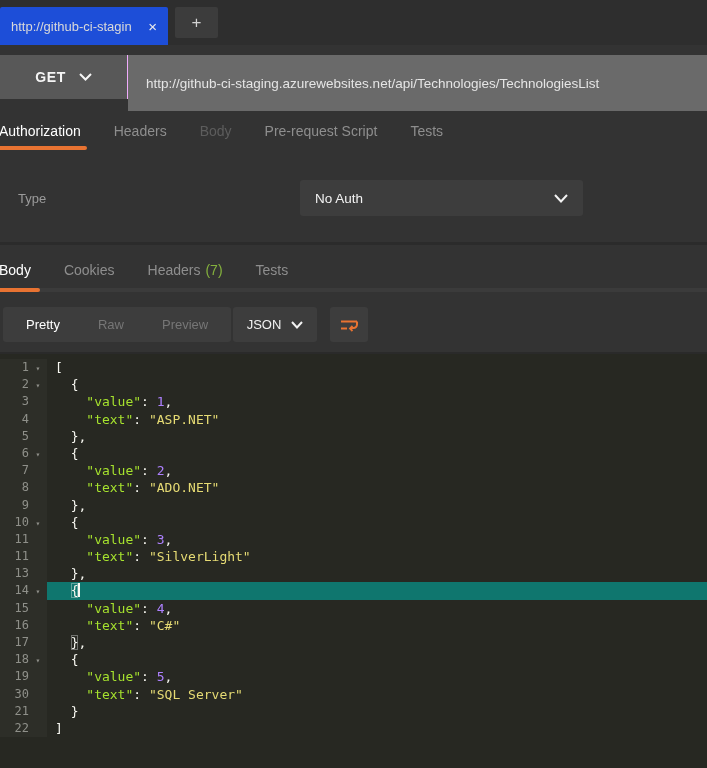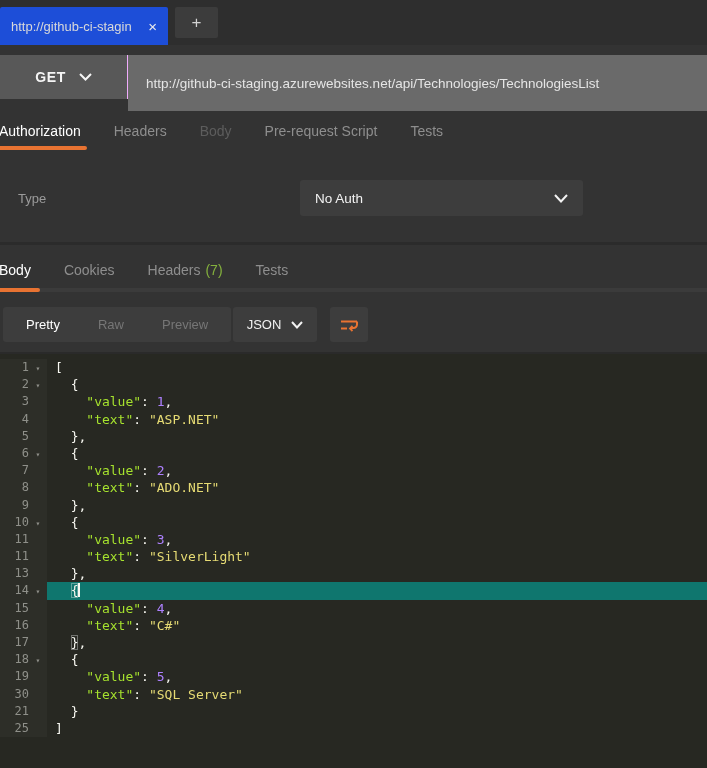--- a/index.html
+++ b/index.html
@@ -304,20 +304,20 @@
       </div>
       <div class="ed-line">
         <span class="gutter">
           <span class="gnum">21</span>
           <span class="gfold"></span>
         </span>
         <span class="codetxt"><span class="tk-p">  }</span></span>
       </div>
       <div class="ed-line">
         <span class="gutter">
-          <span class="gnum">25</span>
+          <span class="gnum">22</span>
           <span class="gfold"></span>
         </span>
         <span class="codetxt"><span class="tk-p">]</span></span>
       </div>
     </div>
 
 </div>
 
 </body></html>

